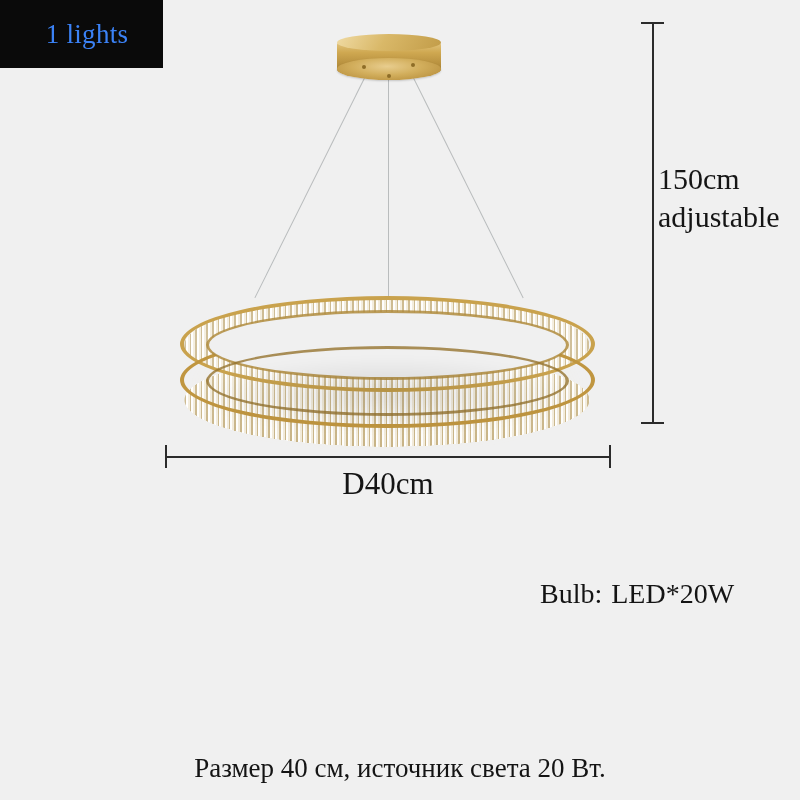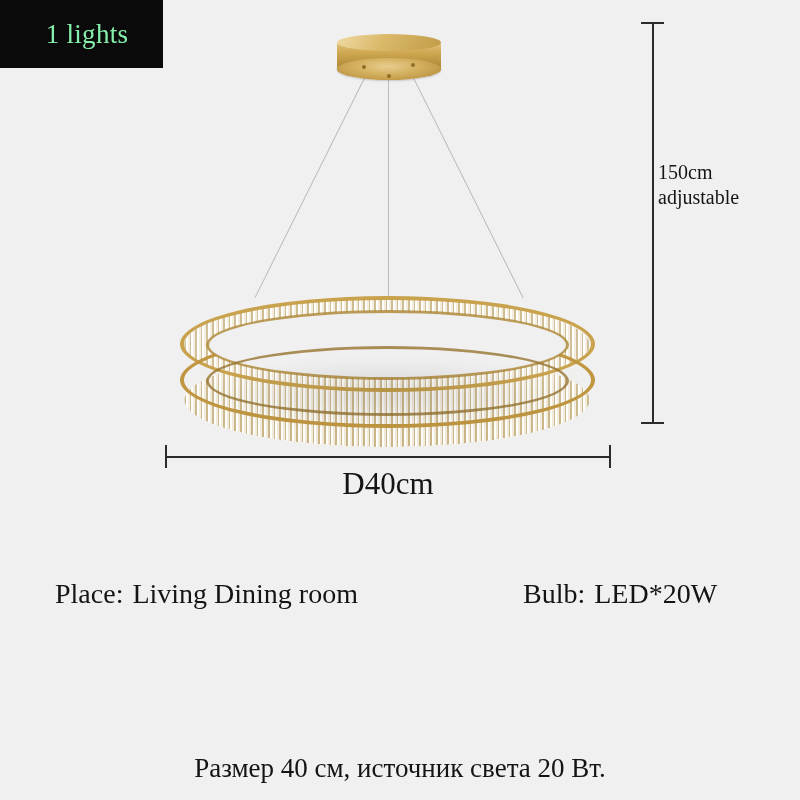--- a/index.html
+++ b/index.html
@@ -13,32 +13,32 @@
   .stage{position:absolute;inset:0;}
 
   
   .badge{
     position:absolute;left:0;top:0;
     width:163px;height:68px;
     background:#0a0a0a;
     display:flex;align-items:center;justify-content:center;
   }
   .badge span{
-    color:#86efac;font-size:27px;letter-spacing:.3px;margin-left:11px;
+    color:#3b82f6;font-size:27px;letter-spacing:.3px;margin-left:11px;
   }
 
   
   .vdim{position:absolute;left:652px;top:22px;height:402px;width:1px;}
   .vdim .line{position:absolute;left:0;top:0;width:1.6px;height:100%;background:#2b2b2b;}
   .vdim .capt,.vdim .capb{position:absolute;left:-11px;width:23px;height:2.4px;background:#2b2b2b;}
   .vdim .capt{top:0;}
   .vdim .capb{bottom:0;}
   .vlabel{
     position:absolute;left:658px;top:160px;
-    font-size:20px;color:#151515;line-height:1.26;
+    font-size:30px;color:#151515;line-height:1.26;
     white-space:pre-line;
   }
 
   
   .hdim{position:absolute;left:165px;top:456px;width:446px;height:1px;}
   .hdim .line{position:absolute;left:0;top:0;height:1.6px;width:100%;background:#2b2b2b;}
   .hdim .capl,.hdim .capr{position:absolute;top:-11px;height:23px;width:2.4px;background:#2b2b2b;}
   .hdim .capl{left:0;}
   .hdim .capr{right:0;}
   .hlabel-wrap{position:absolute;left:165px;top:466px;width:446px;text-align:center;font-size:31px;color:#151515;}
@@ -111,21 +111,21 @@
     filter:blur(3px);
   }
 
   
   .specs{position:absolute;left:0;top:578px;width:800px;}
   .specrow{position:relative;height:58px;}
   .spec-left{position:absolute;left:55px;top:0;font-size:28px;color:#141414;white-space:nowrap;}
   .spec-right{position:absolute;top:0;font-size:28px;color:#141414;white-space:nowrap;}
   .r1{left:518px;}
   .r2{left:512px;}
-  .r3{left:523px;}
+  .r3{left:540px;}
   .spec-key{margin-right:9px;}
   .sup{font-size:.62em;vertical-align:super;}
   .ru{
     position:absolute;left:0;top:753px;width:800px;text-align:center;
     font-size:27px;color:#141414;
   }
 </style>
 </head>
 <body>
 
@@ -175,23 +175,20 @@
     <div class="capl"></div>
     <div class="capr"></div>
   </div>
   <div class="hlabel-wrap">D40cm</div>
 
   <div class="specs">
 
 
 
     <div class="specrow">
-      <div class="spec-left">
-        <span class="spec-key">Place:</span><span>Living Dining room</span>
-      </div>
       <div class="spec-right r3">
         <span class="spec-key">Bulb:</span><span>LED*20W</span>
       </div>
     </div>
   </div>
 
   <div class="ru">Размер 40 см, источник света 20 Вт.</div>
 </div>
 
 </body></html>

